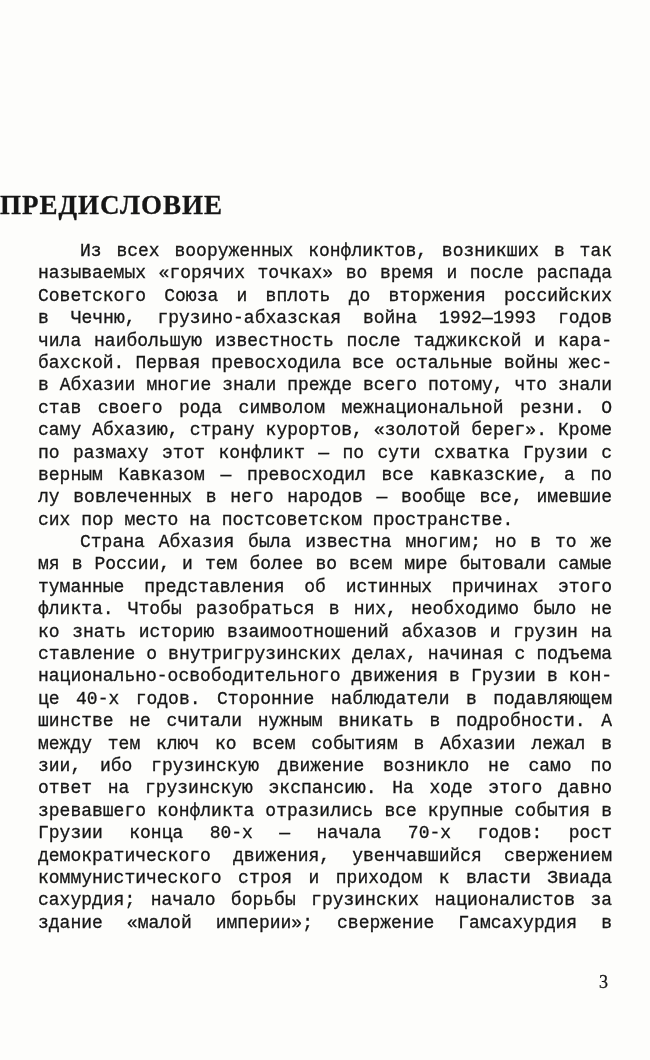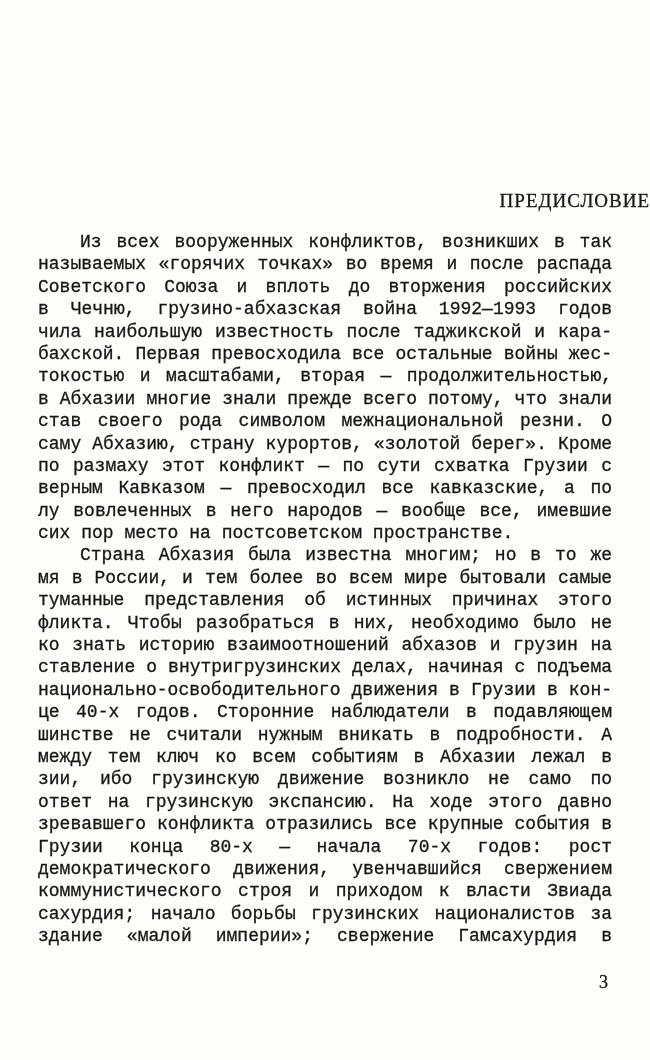--- a/index.html
+++ b/index.html
@@ -10,23 +10,23 @@
     margin: 0 auto;
     background: #fdfdfb;
     box-sizing: border-box;
     padding-top: 190px;
     overflow: hidden;
     font-family: "Liberation Serif", "DejaVu Serif", serif;
     color: #161616;
     -webkit-text-stroke: 0.3px;
   }
   .title {
-    text-align: right;
-    font-weight: 400;
-    font-size: 19px;
+    text-align: left;
+    font-weight: 700;
+    font-size: 27px;
     letter-spacing: 1px;
   }
   .text-block {
     width: 574px;
     margin: 19px auto 0 auto;
     font-size: 18px;
     line-height: 22.4px;
     font-family: Liberation Mono, monospace;
   }
   .para { margin: 0; }
@@ -52,21 +52,20 @@
   <div class="title">ПРЕДИСЛОВИЕ</div>
 
   <div class="text-block">
       <div class="para">
         <div class="line first">Из всех вооруженных конфликтов, возникших в так</div>
         <div class="line">называемых «горячих точках» во время и после распада</div>
         <div class="line">Советского Союза и вплоть до вторжения российских войск</div>
         <div class="line">в Чечню, грузино-абхазская война 1992—1993 годов полу-</div>
         <div class="line">чила наибольшую известность после таджикской и кара-</div>
         <div class="line">бахской. Первая превосходила все остальные войны жес-</div>
-        <div class="line">токостью и масштабами, вторая — продолжительностью,</div>
         <div class="line">в Абхазии многие знали прежде всего потому, что знали</div>
         <div class="line">став своего рода символом межнациональной резни. О войне</div>
         <div class="line">саму Абхазию, страну курортов, «золотой берег». Кроме того,</div>
         <div class="line">по размаху этот конфликт — по сути схватка Грузии с Се-</div>
         <div class="line">верным Кавказом — превосходил все кавказские, а по чис-</div>
         <div class="line">лу вовлеченных в него народов — вообще все, имевшие до</div>
         <div class="line last">сих пор место на постсоветском пространстве.</div>
       </div>
       <div class="para">
         <div class="line first">Страна Абхазия была известна многим; но в то же вре-</div>

